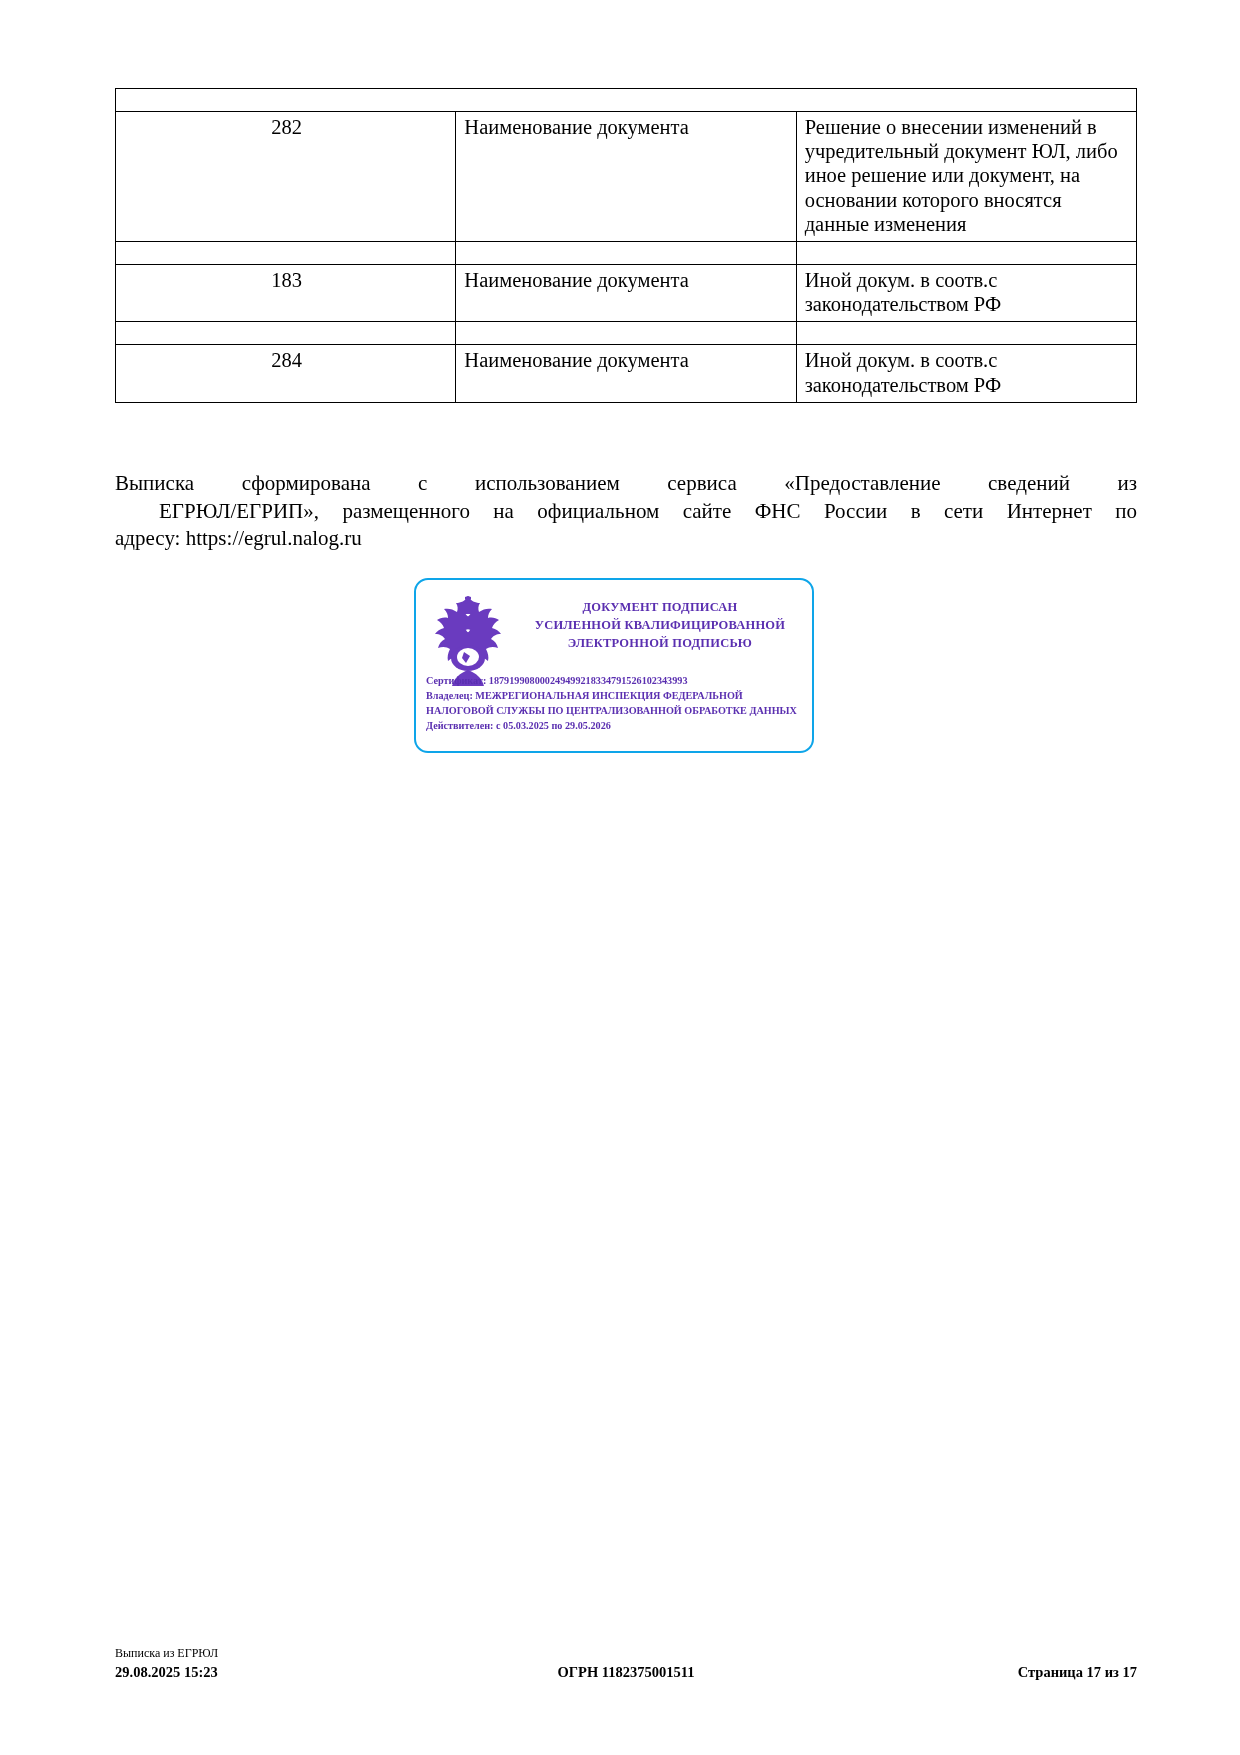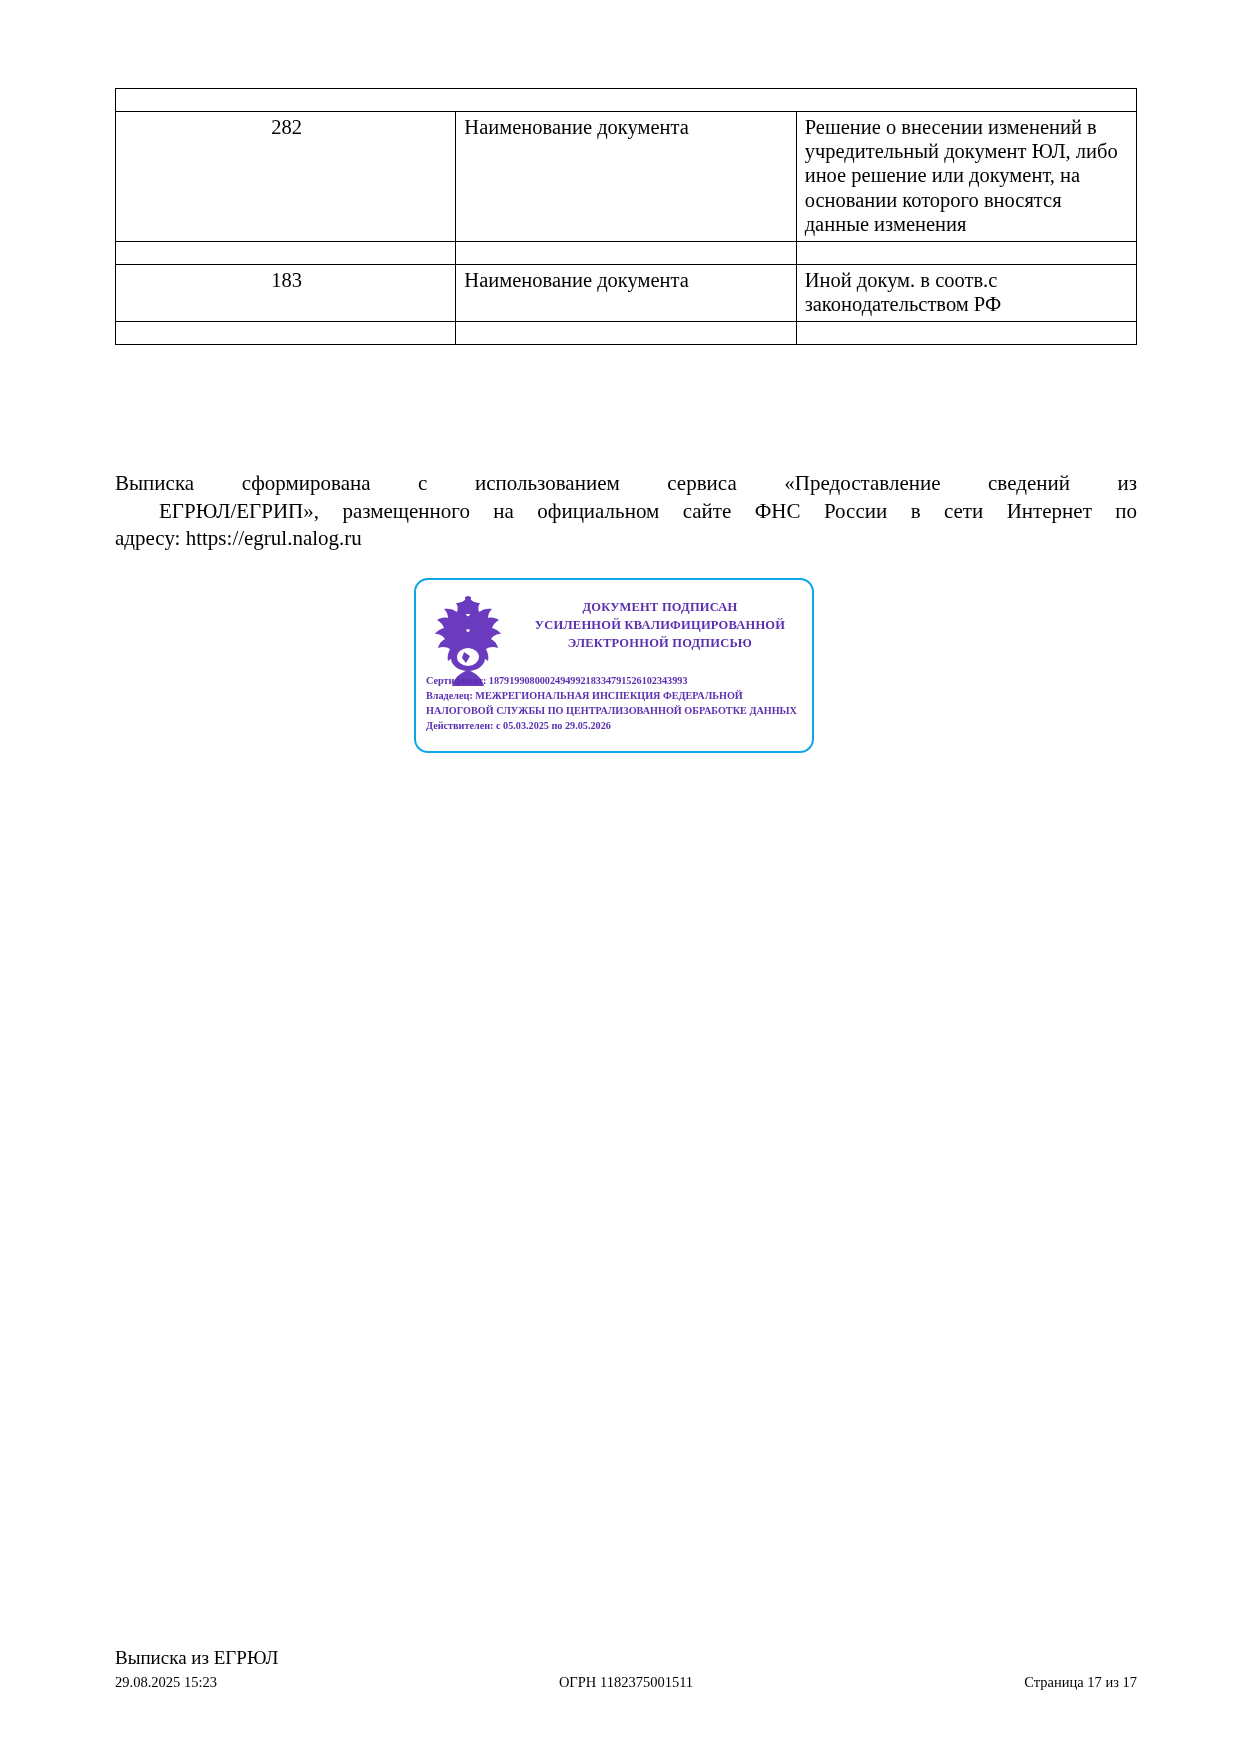--- a/index.html
+++ b/index.html
@@ -111,25 +111,26 @@
 
   
   .footer {
     position: absolute;
     left: 115px;
     top: 1645px;
     width: 1022px;
     font-size: 14.5px;
     line-height: 1.35;
   }
-  .footer .f-title { font-size: 19px; }
+  .footer .f-title { font-size: 12px; }
   .footer-row {
     position: relative;
     height: 20px;
     margin-top: 2px;
+    font-weight: bold;
   }
   .footer .f-date   { position: absolute; left: 0; top: 0; }
   .footer .f-ogrn   { position: absolute; left: 50%; top: 0; transform: translateX(-50%); }
   .footer .f-page   { position: absolute; right: 0; top: 0; }
 </style>
 </head>
 <body>
 
 <div class="page">
 
@@ -156,20 +157,25 @@
         <td class="col-label">Наименование документа</td>
         <td class="col-value">Иной докум. в соотв.с законодательством РФ</td>
       </tr>
 
       <tr class="spacer-row">
         <td></td>
         <td></td>
         <td></td>
       </tr>
 
+      <tr>
+        <td class="col-num">284</td>
+        <td class="col-label">Наименование документа</td>
+        <td class="col-value">Иной докум. в соотв.с законодательством РФ</td>
+      </tr>
     </tbody>
   </table>
 
   <div class="note">
     <span class="l1">Выписка сформирована с использованием сервиса «Предоставление сведений из</span>
     <span class="l2">ЕГРЮЛ/ЕГРИП», размещенного на официальном сайте ФНС России в сети Интернет по</span>
     <span class="l3">адресу: https://egrul.nalog.ru</span>
   </div>
 
   <div class="stamp">

